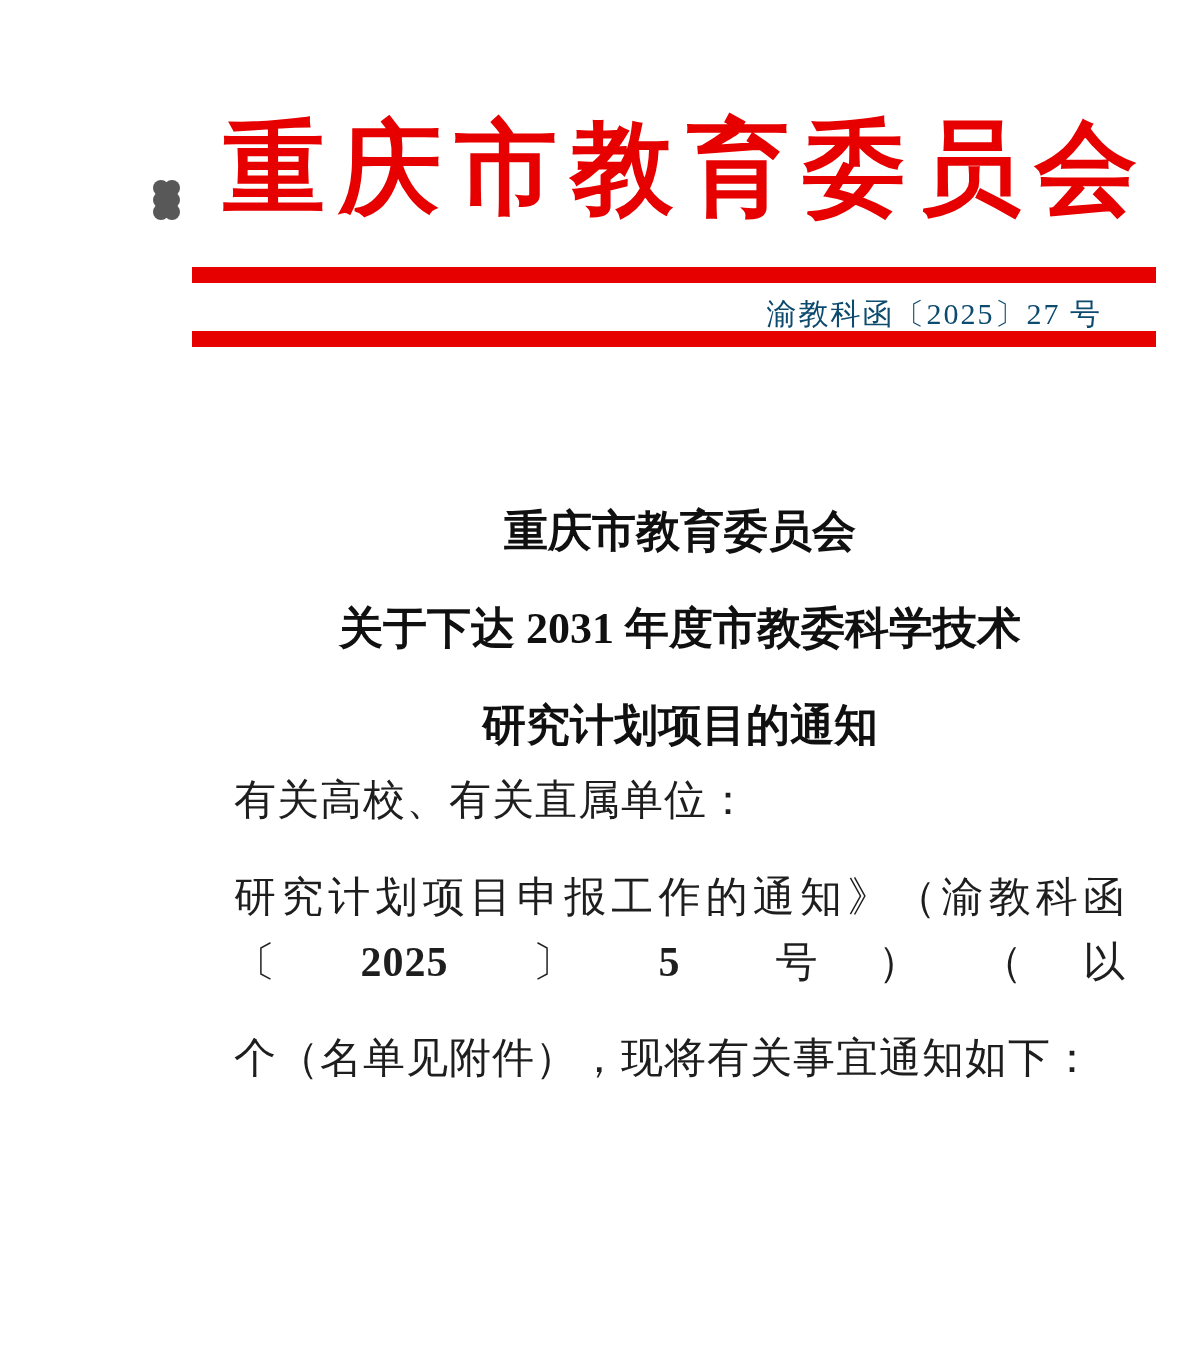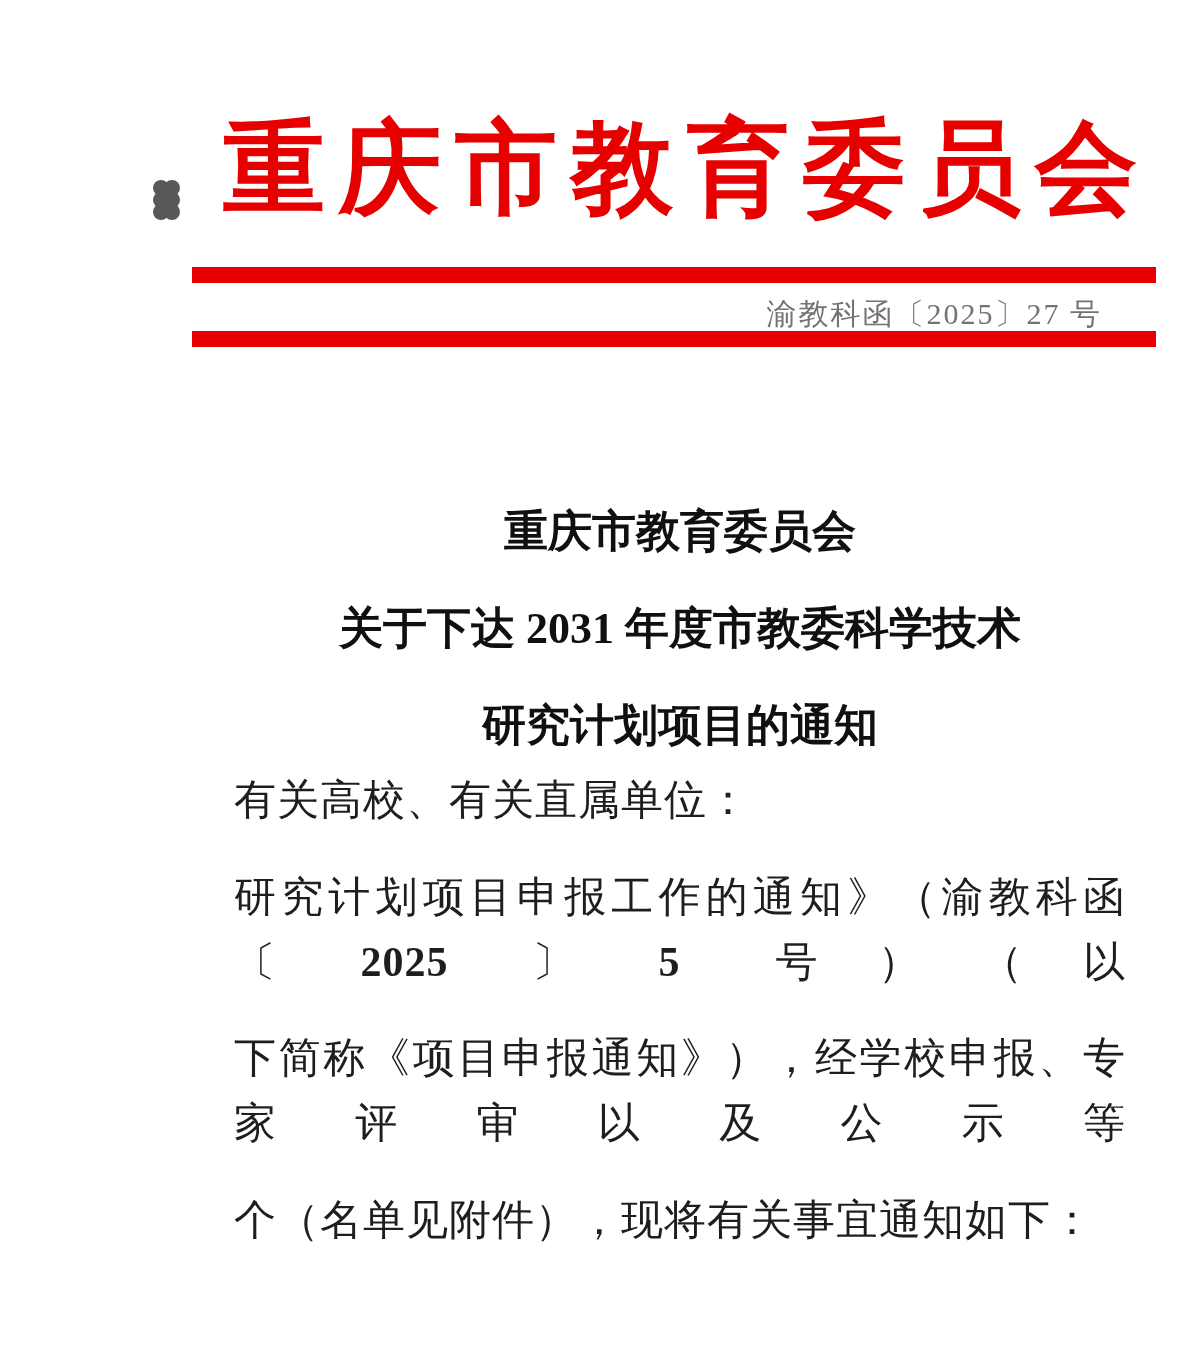--- a/index.html
+++ b/index.html
@@ -40,21 +40,21 @@
     white-space:nowrap;
   }
   
   .redline{position:absolute;left:88px;top:163px;width:1012px;}
   .redline .thick{height:11px;background:var(--header-red);}
   .redline .gap{height:2px;background:#fff;}
   .redline .thin{height:3px;background:var(--header-red);}
   
   .docnum{
     position:absolute;top:206px;right:138px;
-    font-size:30px;color:#737373;
+    font-size:30px;color:#0c4a6e;
     letter-spacing:2px;
     white-space:nowrap;
   }
   
   .doc-title{
     position:absolute;left:0;top:387px;width:1200px;
     text-align:center;
     font-size:44px;font-weight:bold;
     color:#101010;
     line-height:65px;
@@ -113,20 +113,19 @@
 
   <div class="doc-title">
     <div>重庆市教育委员会</div>
     <div>关于下达 2031 年度市教委科学技术</div>
     <div>研究计划项目的通知</div>
   </div>
 
   <div class="body-text">
     <div class="line">有关高校、有关直属单位：</div>
     <div class="line just">研究计划项目申报工作的通知》（渝教科函〔<span class="num">2025</span>〕<span class="num">5</span> 号）（以</div>
-    <div class="line just">下简称《项目申报通知》），经学校申报、专家评审以及公示等</div>
     <div class="line">个（名单见附件），现将有关事宜通知如下：</div>
 
   </div>
 
   <div class="bottombar"></div>
 
 </div>
 
 </body></html>

